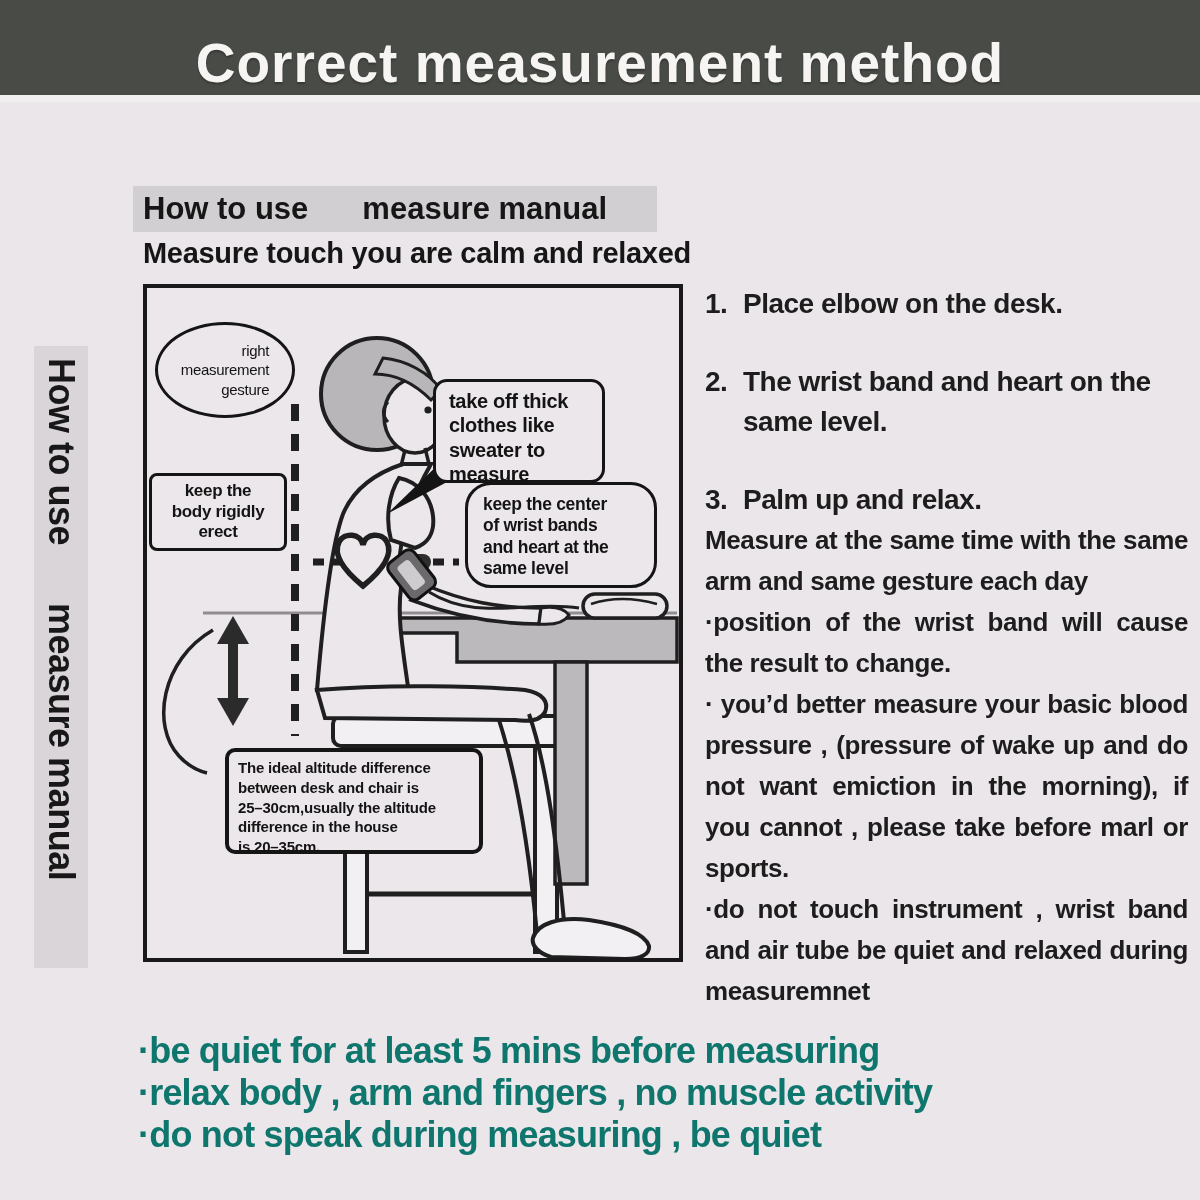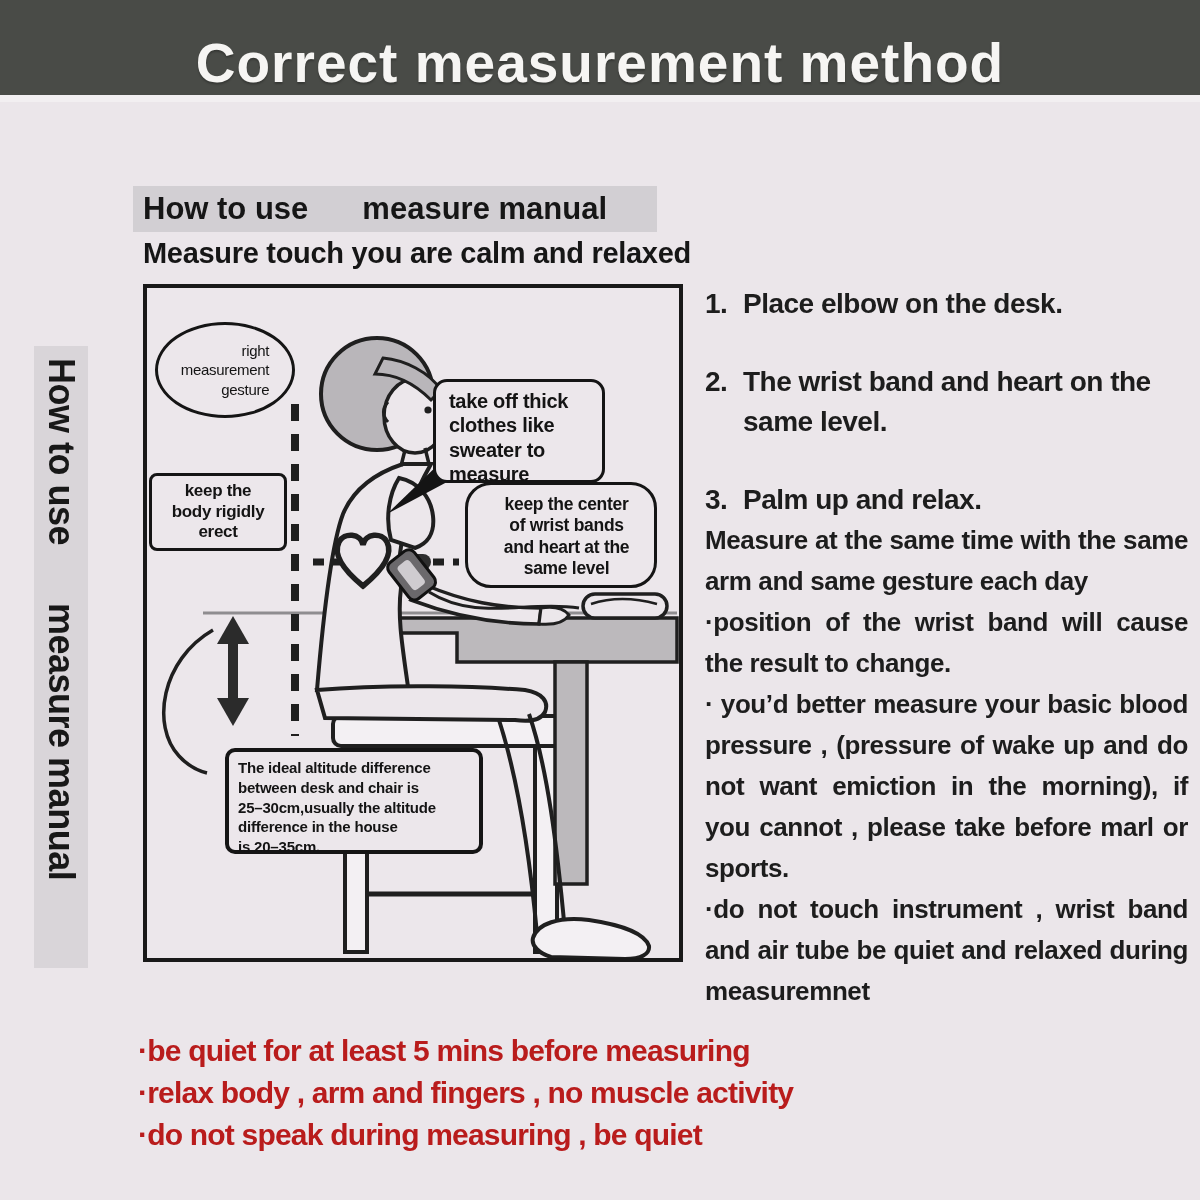--- a/index.html
+++ b/index.html
@@ -60,40 +60,39 @@
   .co-clothes{
     left:286px;top:78px;width:172px;height:104px;border-radius:14px;
     padding:7px 4px 16px 13px;font-size:20px;line-height:1.22;font-weight:600;
     letter-spacing:-0.3px;
     margin-top:13px;
   }
   .co-wrist{
     left:318px;top:194px;width:192px;height:106px;border-radius:26px;
     padding:9px 4px 4px 15px;font-size:17.5px;line-height:1.22;font-weight:600;
     letter-spacing:-0.3px;
-    text-align:center;
   }
   .co-alt{
     left:58px;top:460px;width:258px;height:106px;border-radius:10px;
     border-width:4px;padding:6px 6px 4px 9px;
     font-size:15px;line-height:1.32;font-weight:700;letter-spacing:-0.2px;margin-left:20px;
   }
   
   .rightcol{position:absolute;left:705px;top:284px;width:483px;}
   .step{display:flex;font-size:28px;font-weight:700;line-height:40px;
         letter-spacing:-0.5px;color:#1d1d1d;}
   .step .num{width:38px;flex:none;}
   .step + .step{margin-top:38px;}
   .notes{font-size:26px;font-weight:700;line-height:41px;
          letter-spacing:-0.4px;text-align:justify;color:#1d1d1d;}
   .notes p{margin:0;}
   
   .tips{position:absolute;left:138px;top:1030px;width:1050px;
-        font-size:30px;font-weight:700;line-height:42px;letter-spacing:-0.8px;
-        color:#b91c1c;}
+        font-size:36px;font-weight:700;line-height:42px;letter-spacing:-0.8px;
+        color:#0f766e;}
   .tips div{white-space:nowrap;}
 </style>
 </head>
 <body>
 
 <div class="banner">
   <div class="title">Correct measurement method</div>
 </div>
 <div class="banner-strip"></div>
 

